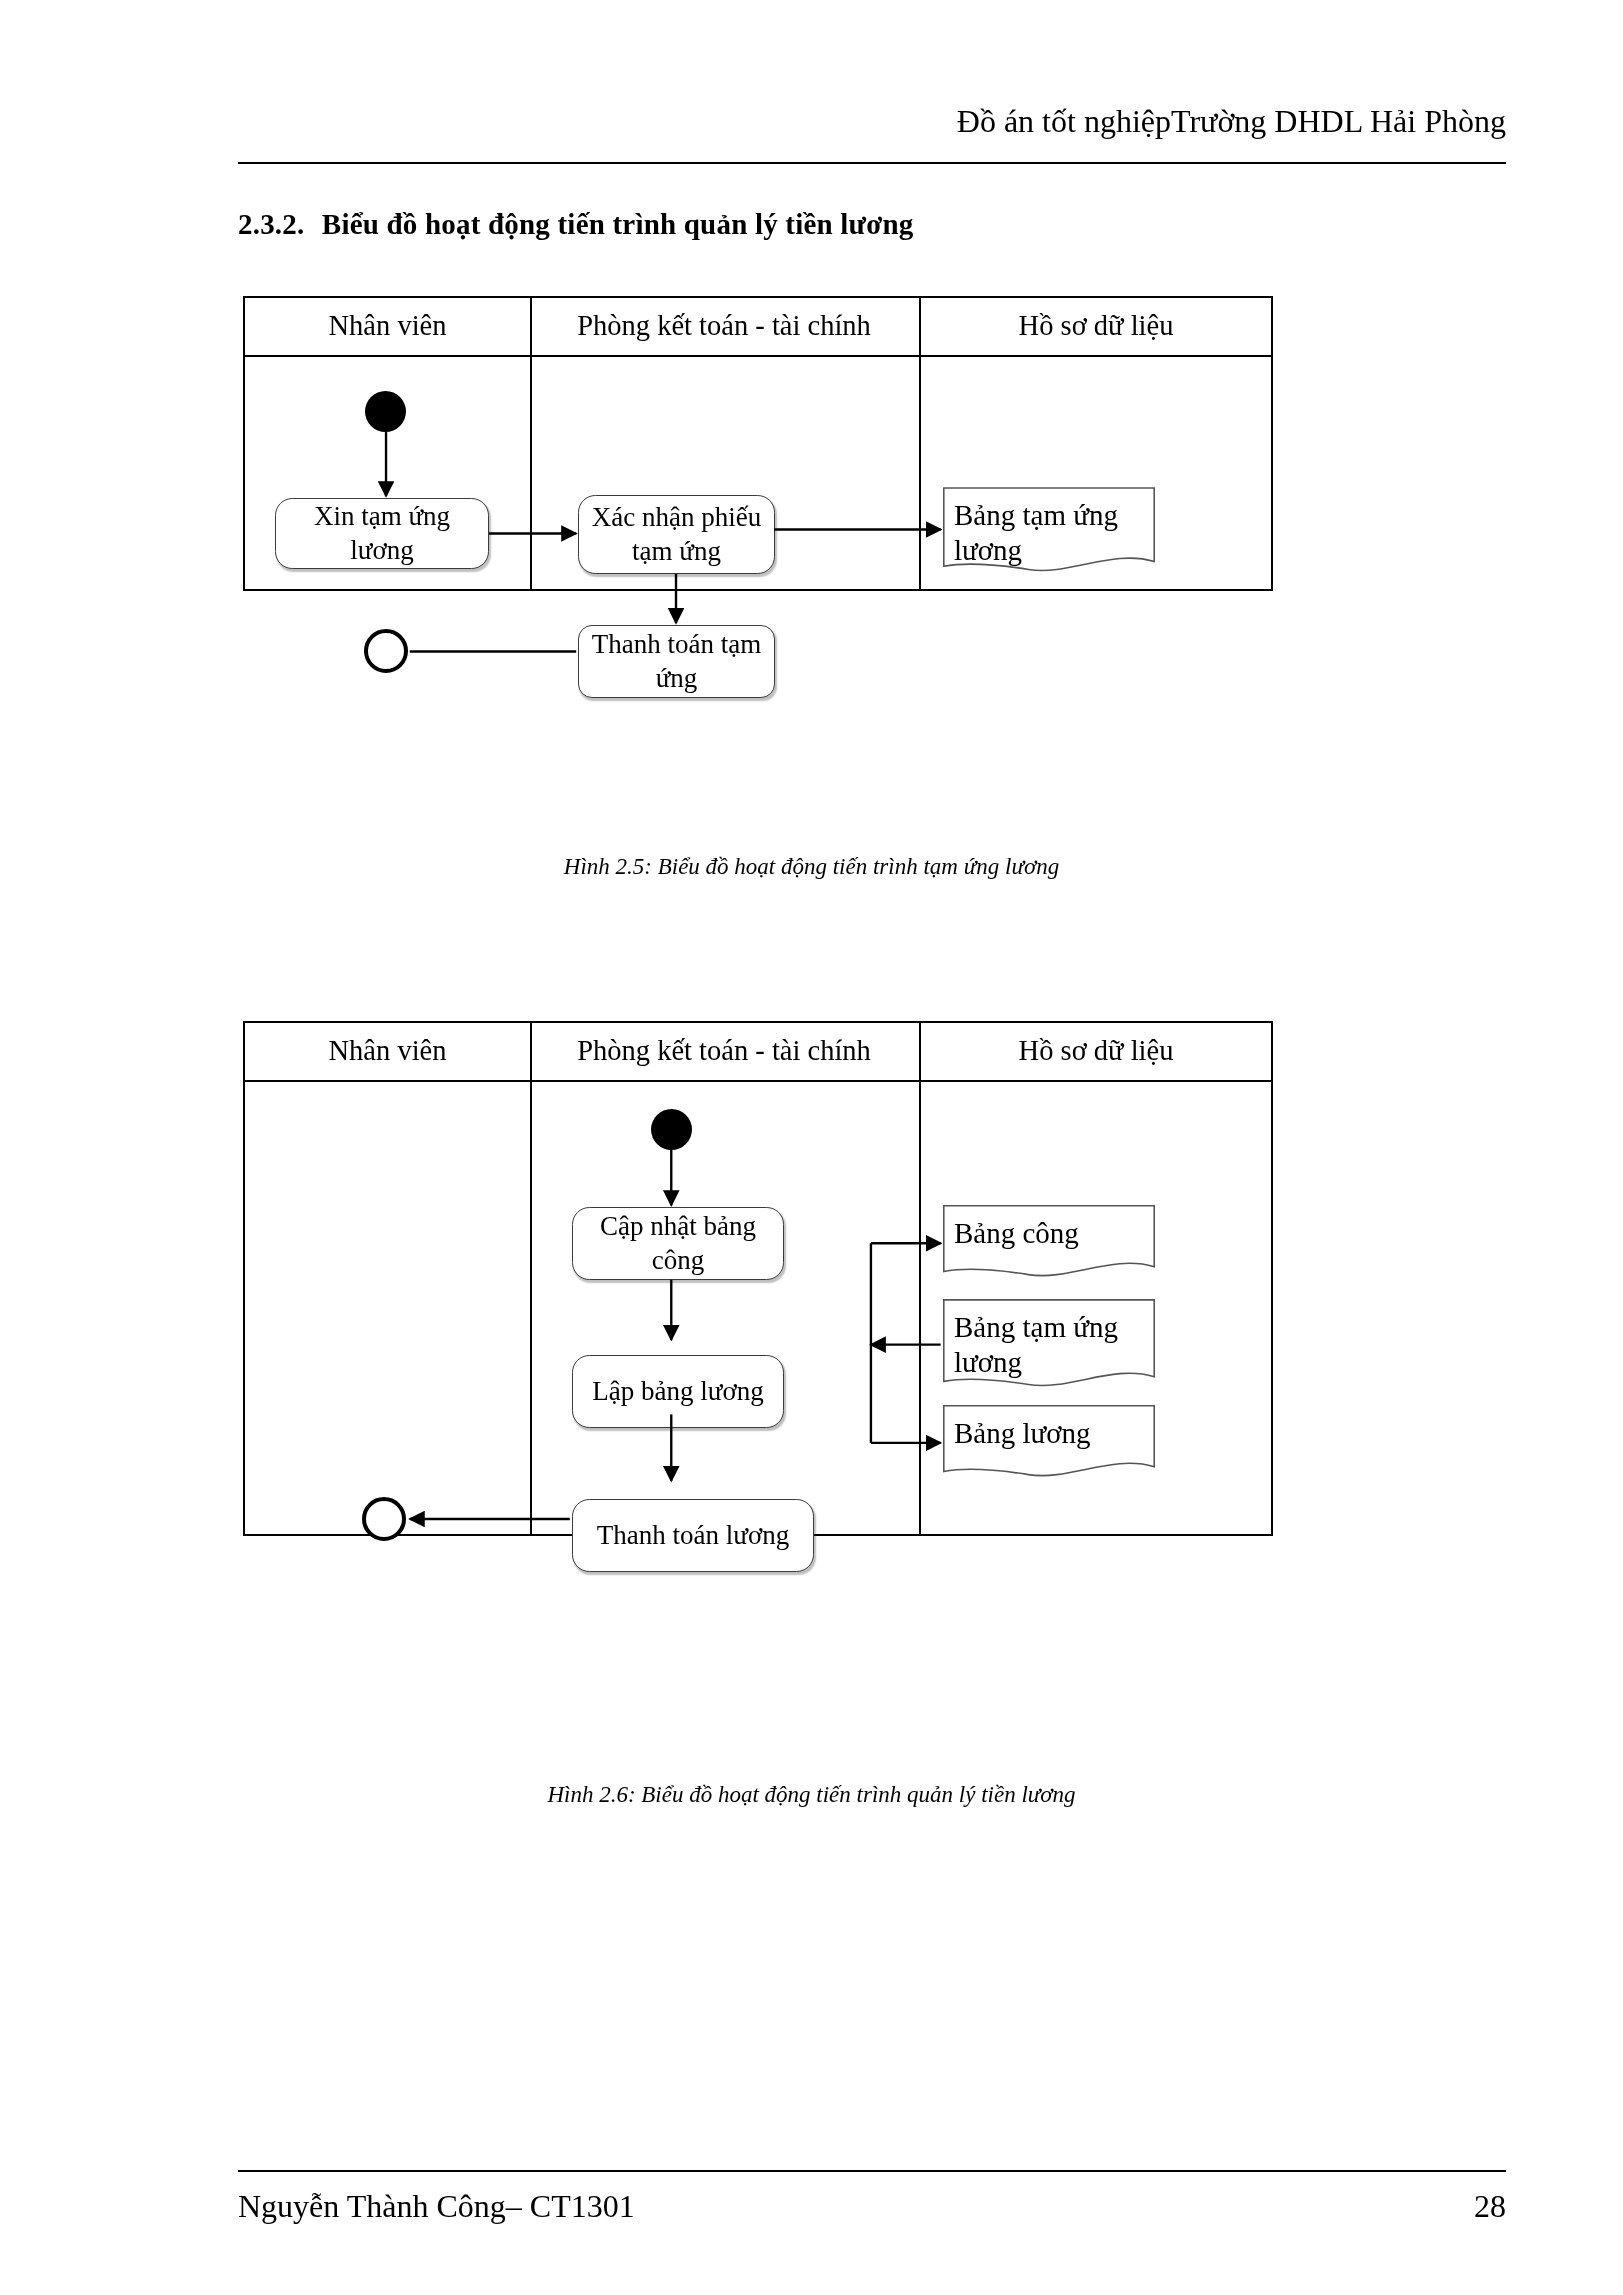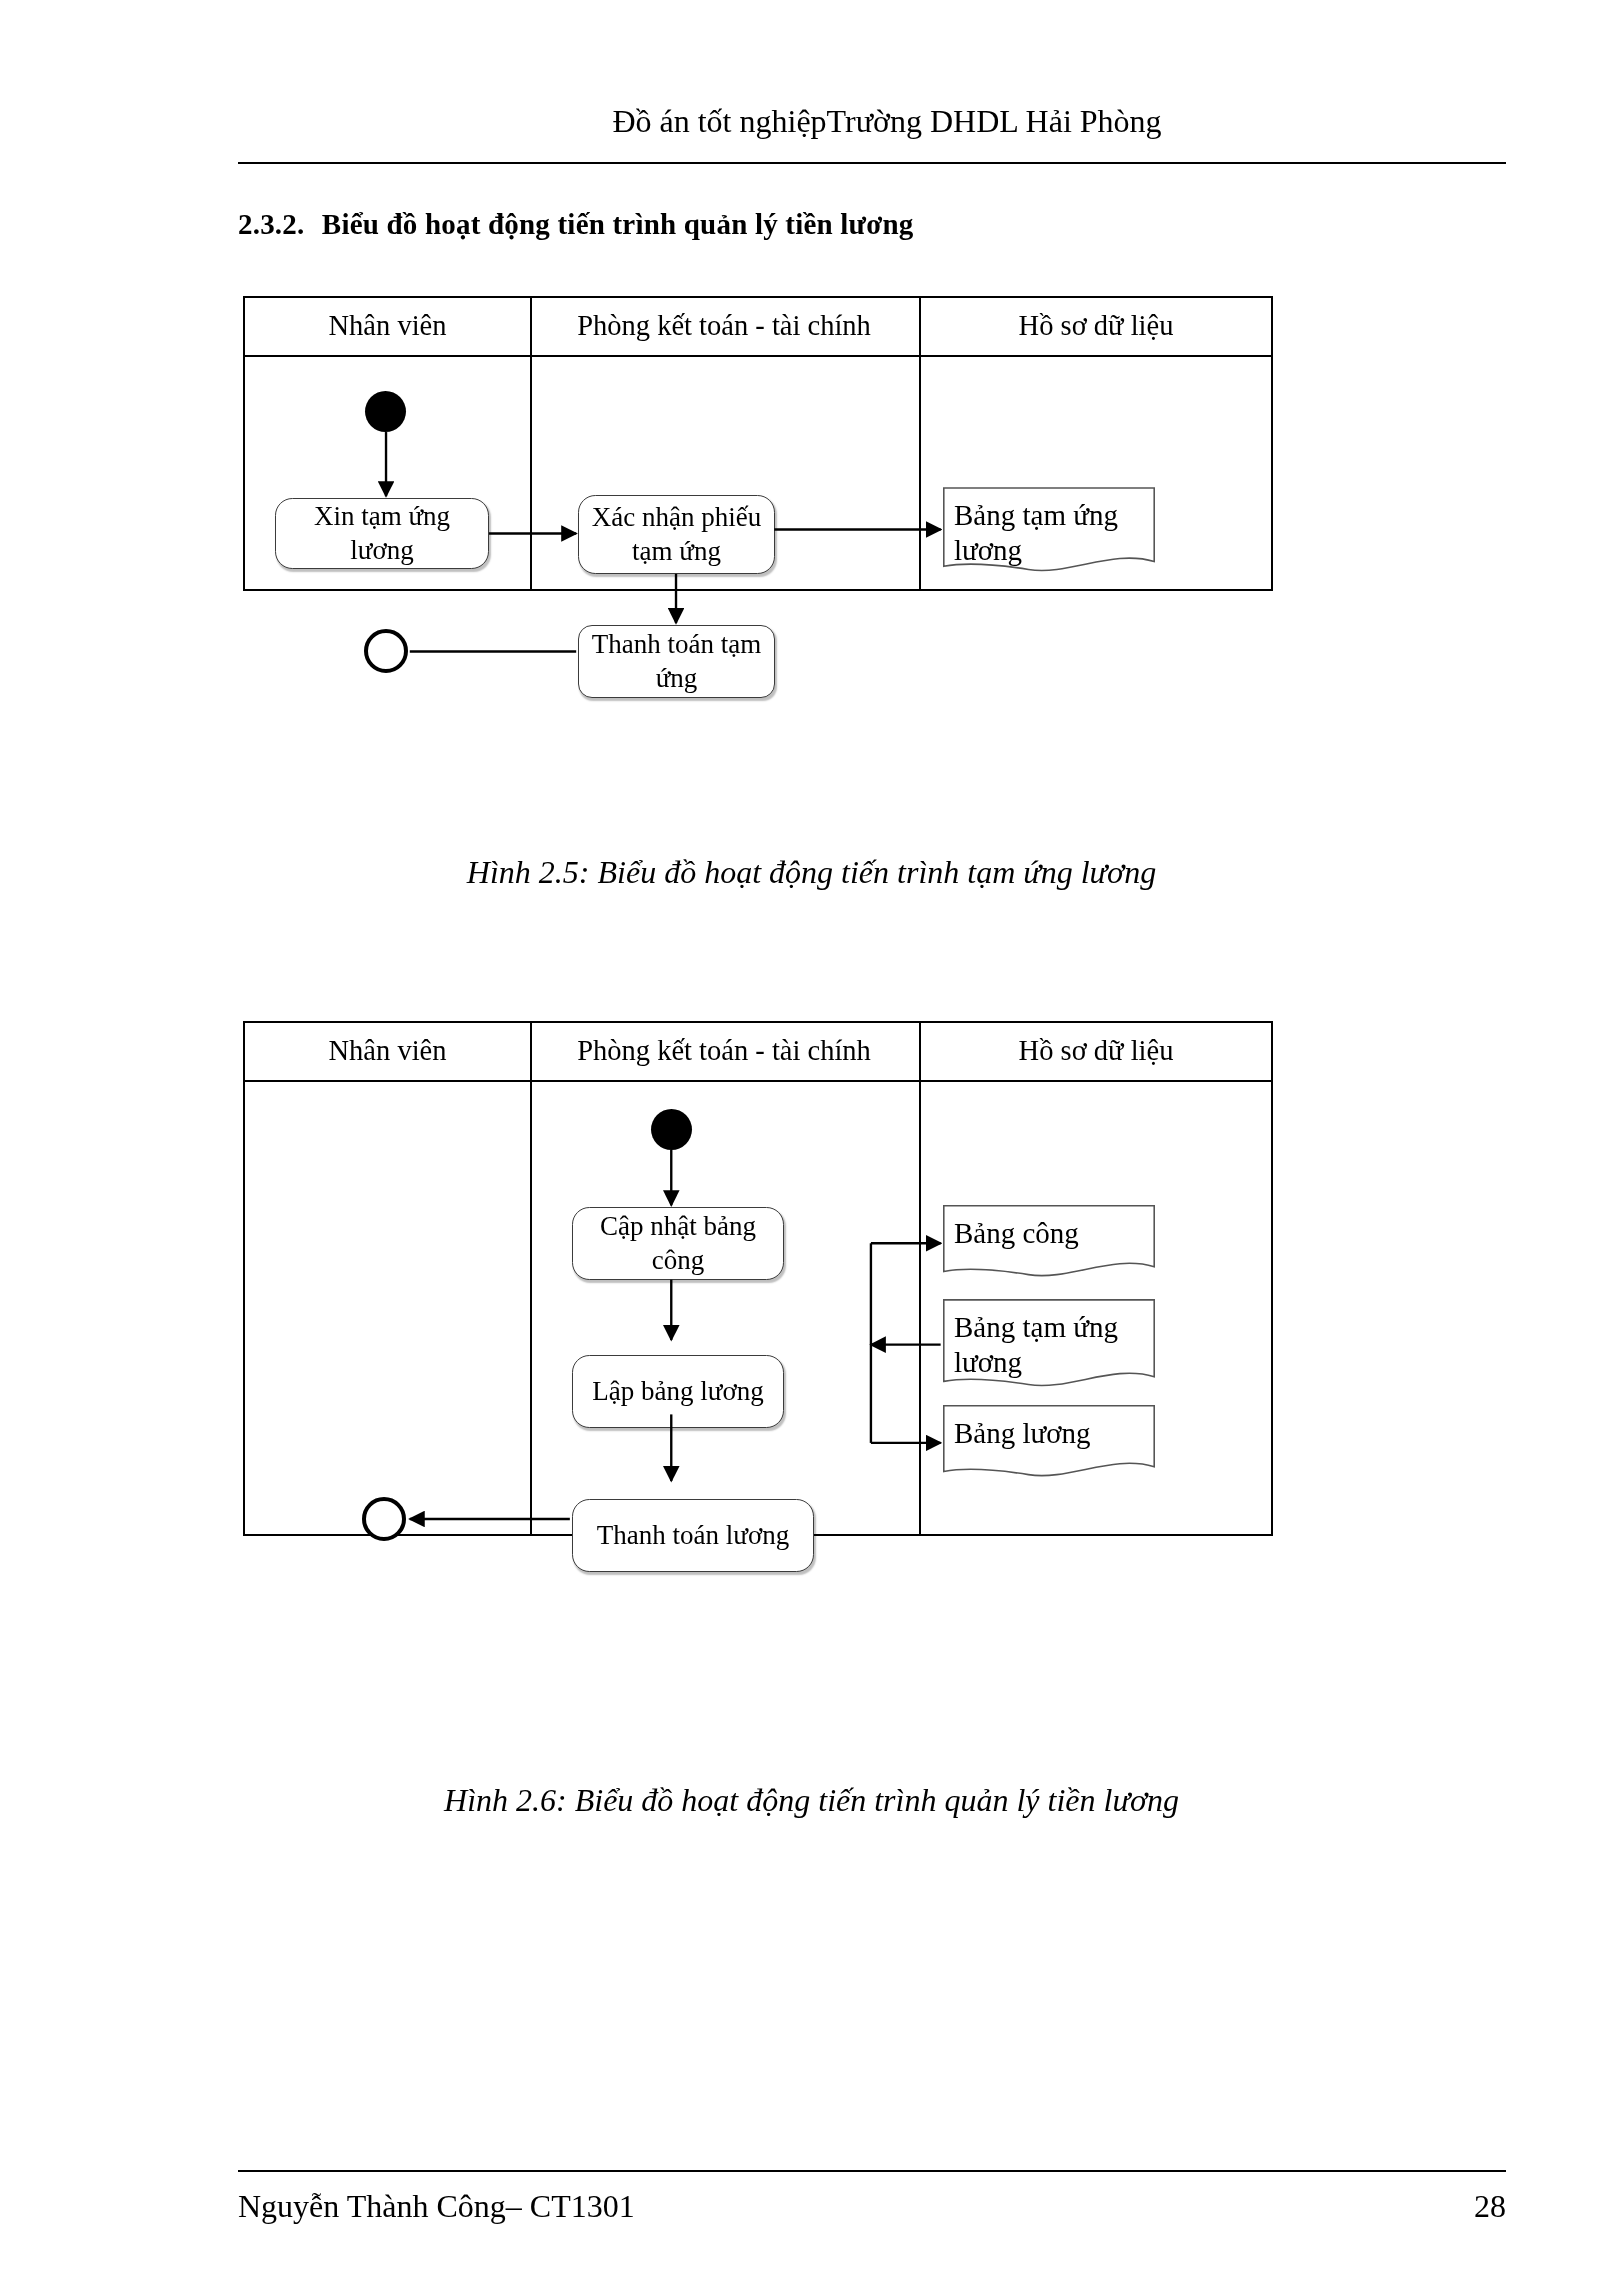--- a/index.html
+++ b/index.html
@@ -18,25 +18,25 @@
   .page {
     position: absolute;
     left: 0; top: 0;
     width: 1623px;
     height: 2295px;
   }
 
   
   .header {
     position: absolute;
-    left: 253px;
+    left: 238px;
     top: 103px;
     width: 1268px;
     display: flex;
-    justify-content: center;
+    justify-content: flex-end;
     align-items: baseline;
     font-size: 32px;
   }
   .header-left  { white-space: nowrap; }
   .header-right { white-space: nowrap; }
   .header-rule {
     position: absolute;
     left: 238px;
     top: 162px;
     width: 1268px;
@@ -145,21 +145,21 @@
 
   .edge { position: absolute; }
   .edge svg { display: block; overflow: visible; }
 
   
   .caption {
     position: absolute;
     width: 1623px;
     left: 0;
     text-align: center;
-    font-size: 32px;
+    font-size: 23px;
     font-style: italic;
     white-space: nowrap;
   }
   #caption-1 { top: 854px; }
   #caption-2 { top: 1782px; }
 
   
   .footer-rule {
     position: absolute;
     left: 238px;

